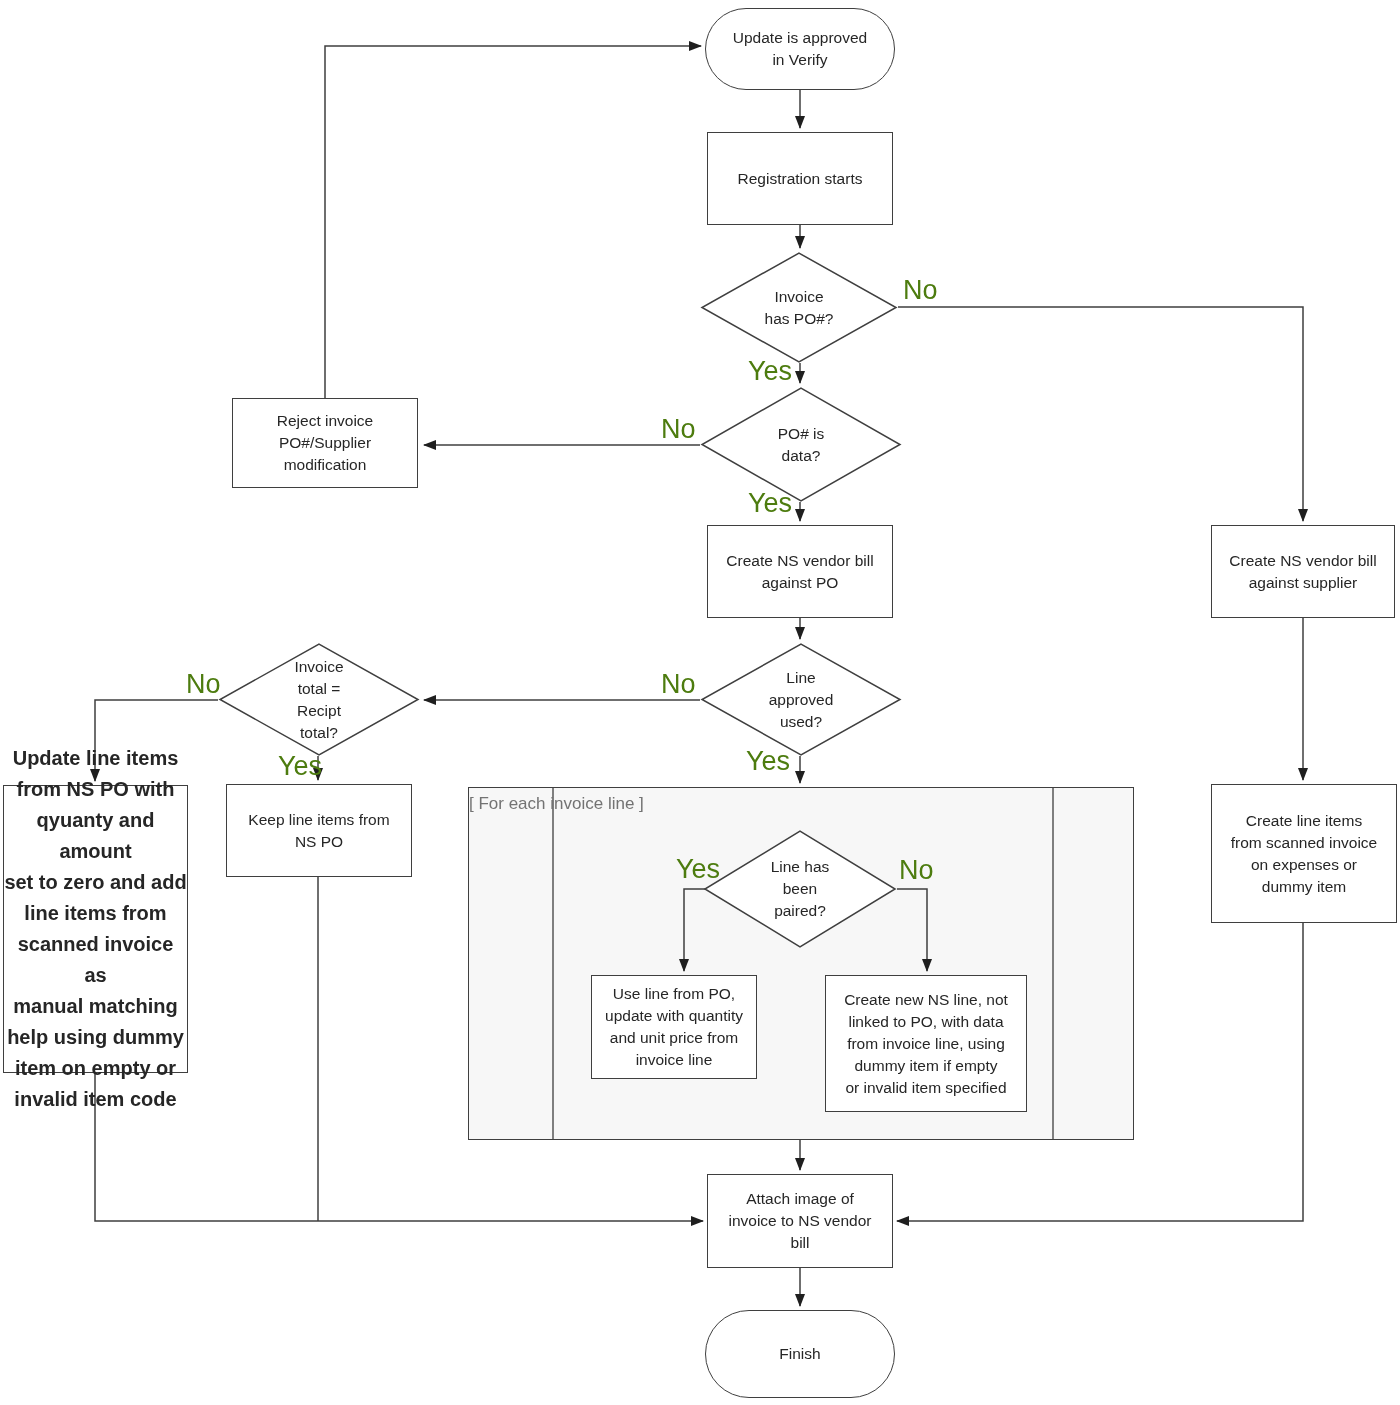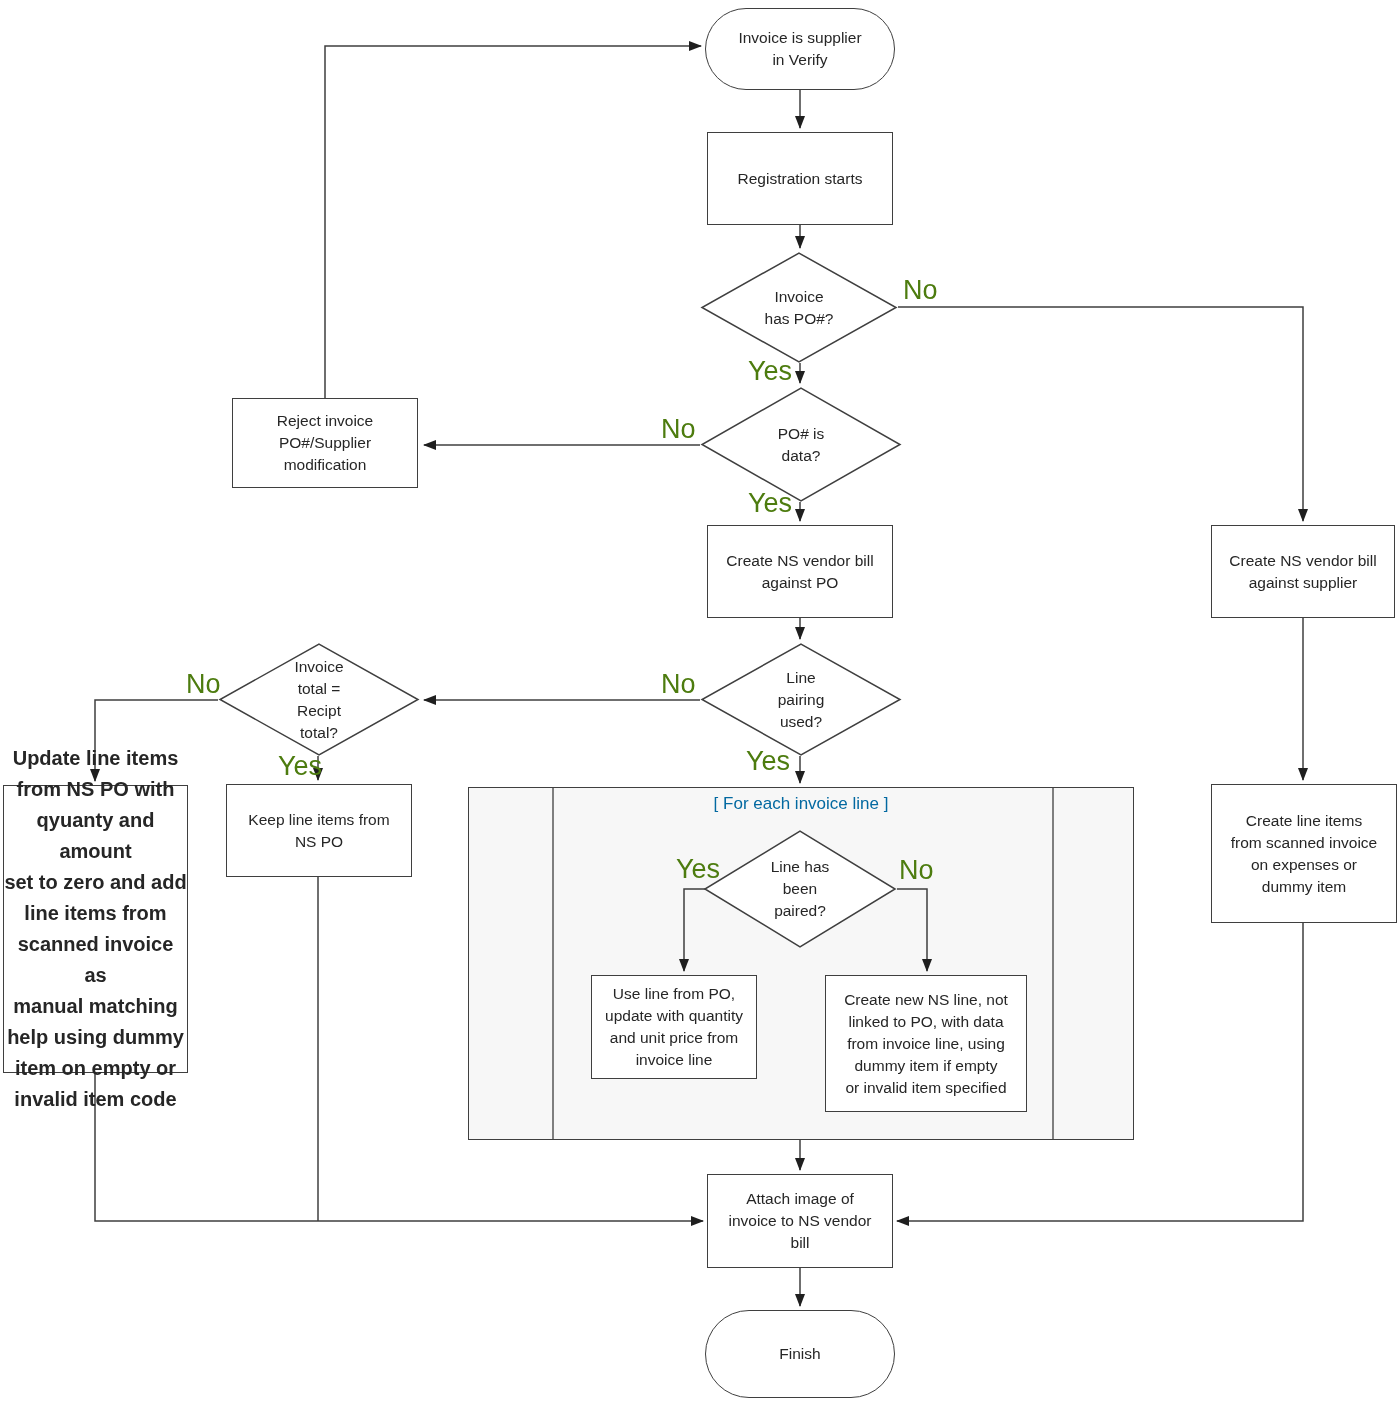--- a/index.html
+++ b/index.html
@@ -26,21 +26,21 @@
   .frame{
     position:absolute;box-sizing:border-box;
     background:#f7f7f7;border:1.5px solid #3f3f3f;
   }
   .frame-divider{
     position:absolute;top:0;bottom:0;width:1.5px;
     background:#7f7f7f;
   }
   .frame-title{
     position:absolute;left:0;right:0;top:6px;
-    text-align:center;font-size:17px;color:#0369a1;
+    font-size:17px;color:#737373;
   }
   .edge-label{
     position:absolute;font-size:27px;color:#4d7c0f;line-height:1.1;
   }
   .small-font{font-size:20px;line-height:1.55;font-weight:bold;}
 </style>
 </head>
 <body>
 
 <div id="canvas">
@@ -75,21 +75,21 @@
       <polyline points="800,1140 800,1170" marker-end="url(#arrow)"></polyline>
       <polyline points="1303,618 1303,780" marker-end="url(#arrow)"></polyline>
       <polyline points="1303,923 1303,1221 897,1221" marker-end="url(#arrow)"></polyline>
       <polyline points="800,1268 800,1306" marker-end="url(#arrow)"></polyline>
       <polyline points="706,889 684,889 684,971" marker-end="url(#arrow)"></polyline>
       <polyline points="897,889 927,889 927,971" marker-end="url(#arrow)"></polyline>
     </g>
   </svg>
 
   <div class="node terminal" style="left:705px;top:8px;width:190px;height:82px;">
-    <span>Invoice is supplier
+    <span>Update is approved
 in Verify</span>
   </div>
 
   <div class="node rect" style="left:707px;top:132px;width:186px;height:93px;">
     <span>Registration starts</span>
   </div>
 
   <div class="node diamond" style="left:700px;top:252px;width:198px;height:111px;">
     <svg viewBox="0 0 100 100" preserveAspectRatio="none">
       <polygon points="50,1 99,50 50,99 1,50" fill="#ffffff" stroke="#3f3f3f" stroke-width="1.5" vector-effect="non-scaling-stroke"></polygon>
@@ -115,21 +115,21 @@
   <div class="node rect" style="left:707px;top:525px;width:186px;height:93px;">
     <span>Create NS vendor bill
 against PO</span>
   </div>
 
   <div class="node diamond" style="left:700px;top:643px;width:202px;height:113px;">
     <svg viewBox="0 0 100 100" preserveAspectRatio="none">
       <polygon points="50,1 99,50 50,99 1,50" fill="#ffffff" stroke="#3f3f3f" stroke-width="1.5" vector-effect="non-scaling-stroke"></polygon>
     </svg>
     <span class="dlabel">Line
-pairing
+approved
 used?</span>
   </div>
 
   <div class="node diamond" style="left:218px;top:643px;width:202px;height:113px;">
     <svg viewBox="0 0 100 100" preserveAspectRatio="none">
       <polygon points="50,1 99,50 50,99 1,50" fill="#ffffff" stroke="#3f3f3f" stroke-width="1.5" vector-effect="non-scaling-stroke"></polygon>
     </svg>
     <span class="dlabel">Invoice
 total =
 Recipt

